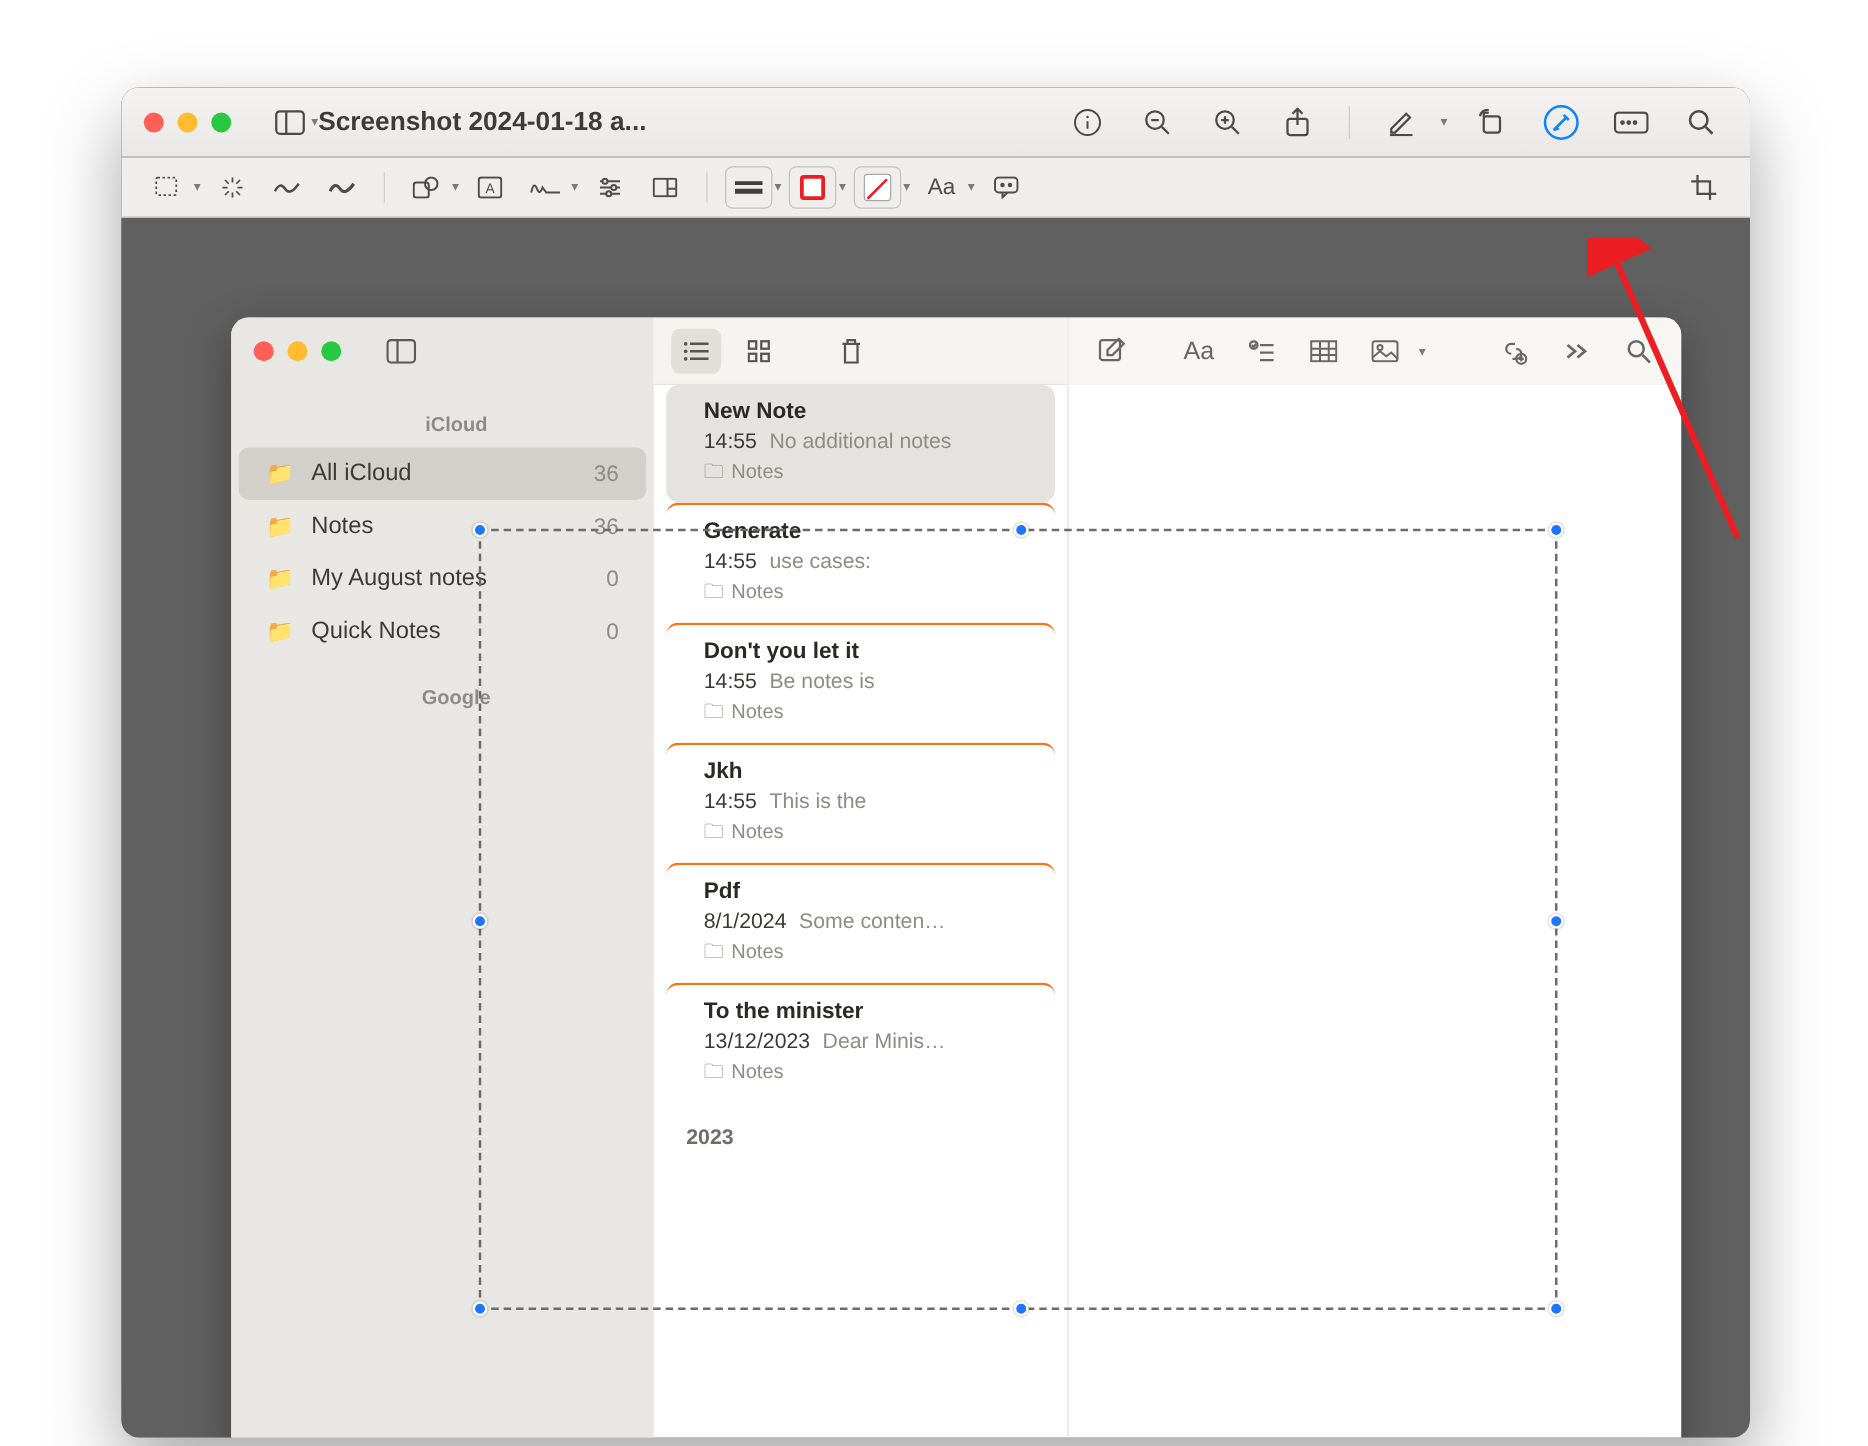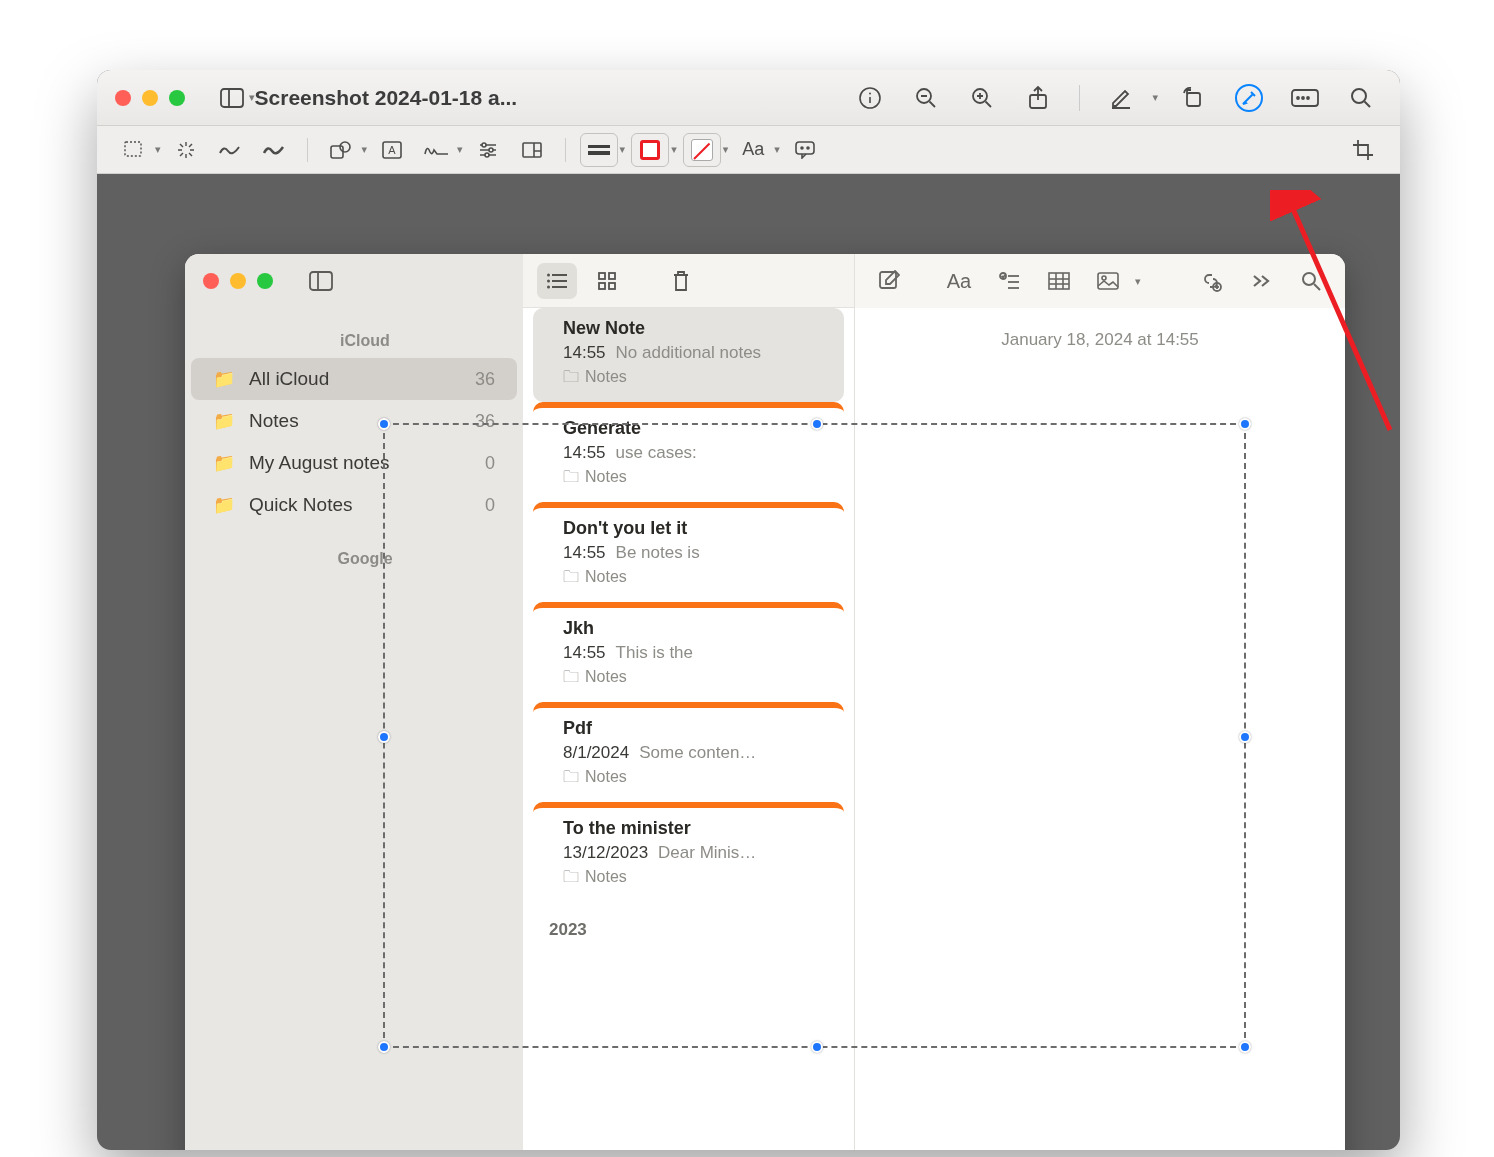--- a/index.html
+++ b/index.html
@@ -50,21 +50,21 @@
 
     .notes-toolbar { height:54px; display:flex; align-items:center; gap:10px; padding:0 14px; background:#f6f4f1; border-bottom:1px solid #e4e2df; color:#555451;}
     .nt-btn { width:40px; height:36px; display:flex; align-items:center; justify-content:center; border-radius:7px; }
     .nt-btn.active { background:#e1dfda; }
     .nt-spacer { flex:1; }
     .notes-toolbar-r { height:54px; display:flex; align-items:center; gap:10px; padding:0 14px; background:#f8f6f3; color:#686764; }
 
     .section-head { font-size:17px; font-weight:700; color:#6f6d69; padding:18px 26px 10px; }
     .note-item { padding:10px 18px 10px 30px; margin:0 10px; border-radius:10px; border-bottom:0; }
     .note-item.selected { background:#e5e3df; }
-    .note-item + .note-item { border-top:6px solid #f97316; }
+    .note-item + .note-item { border-top:2px solid #f97316; }
     .note-item .nt-title { font-size:18px; font-weight:700; color:#2a2926; }
     .note-item .nt-sub { font-size:17px; color:#3a3936; margin-top:4px;}
     .note-item .nt-sub .tm{ margin-right:10px;}
     .note-item .nt-sub .snip{ color:#8e8c87;}
     .note-item .nt-fold { font-size:16px; color:#8e8c87; margin-top:2px;}
     .note-item .nt-fold .fi { margin-right:6px;}
 
     .note-date { text-align:center; font-size:17px; color:#8e8c87; padding:22px 0 10px; }
 
     
@@ -419,21 +419,20 @@
               <path d="M2 2 L8 7 L2 12 M10 2 L16 7 L10 12"></path>
             </svg>
           </div>
         <div class="nt-btn">
             <svg width="20" height="20" viewBox="0 0 20 20" fill="none" stroke="currentColor" stroke-width="2">
               <circle cx="8" cy="8" r="6"></circle>
               <line x1="13" y1="13" x2="19" y2="19"></line>
             </svg>
           </div>
       </div>
-      <div class="note-date">January 18, 2024 at 14:55</div>
     </div>
   </div>
 
   <div class="sel-box" style="left:286px; top:353px; width:863px; height:625px;">
     <div class="sel-handle" style="left:-7px; top:-7px;"></div>
     <div class="sel-handle" style="left:426px; top:-7px;"></div>
     <div class="sel-handle" style="right:-7px; top:-7px;"></div>
     <div class="sel-handle" style="left:-7px; top:306px;"></div>
     <div class="sel-handle" style="right:-7px; top:306px;"></div>
     <div class="sel-handle" style="left:-7px; bottom:-7px;"></div>

